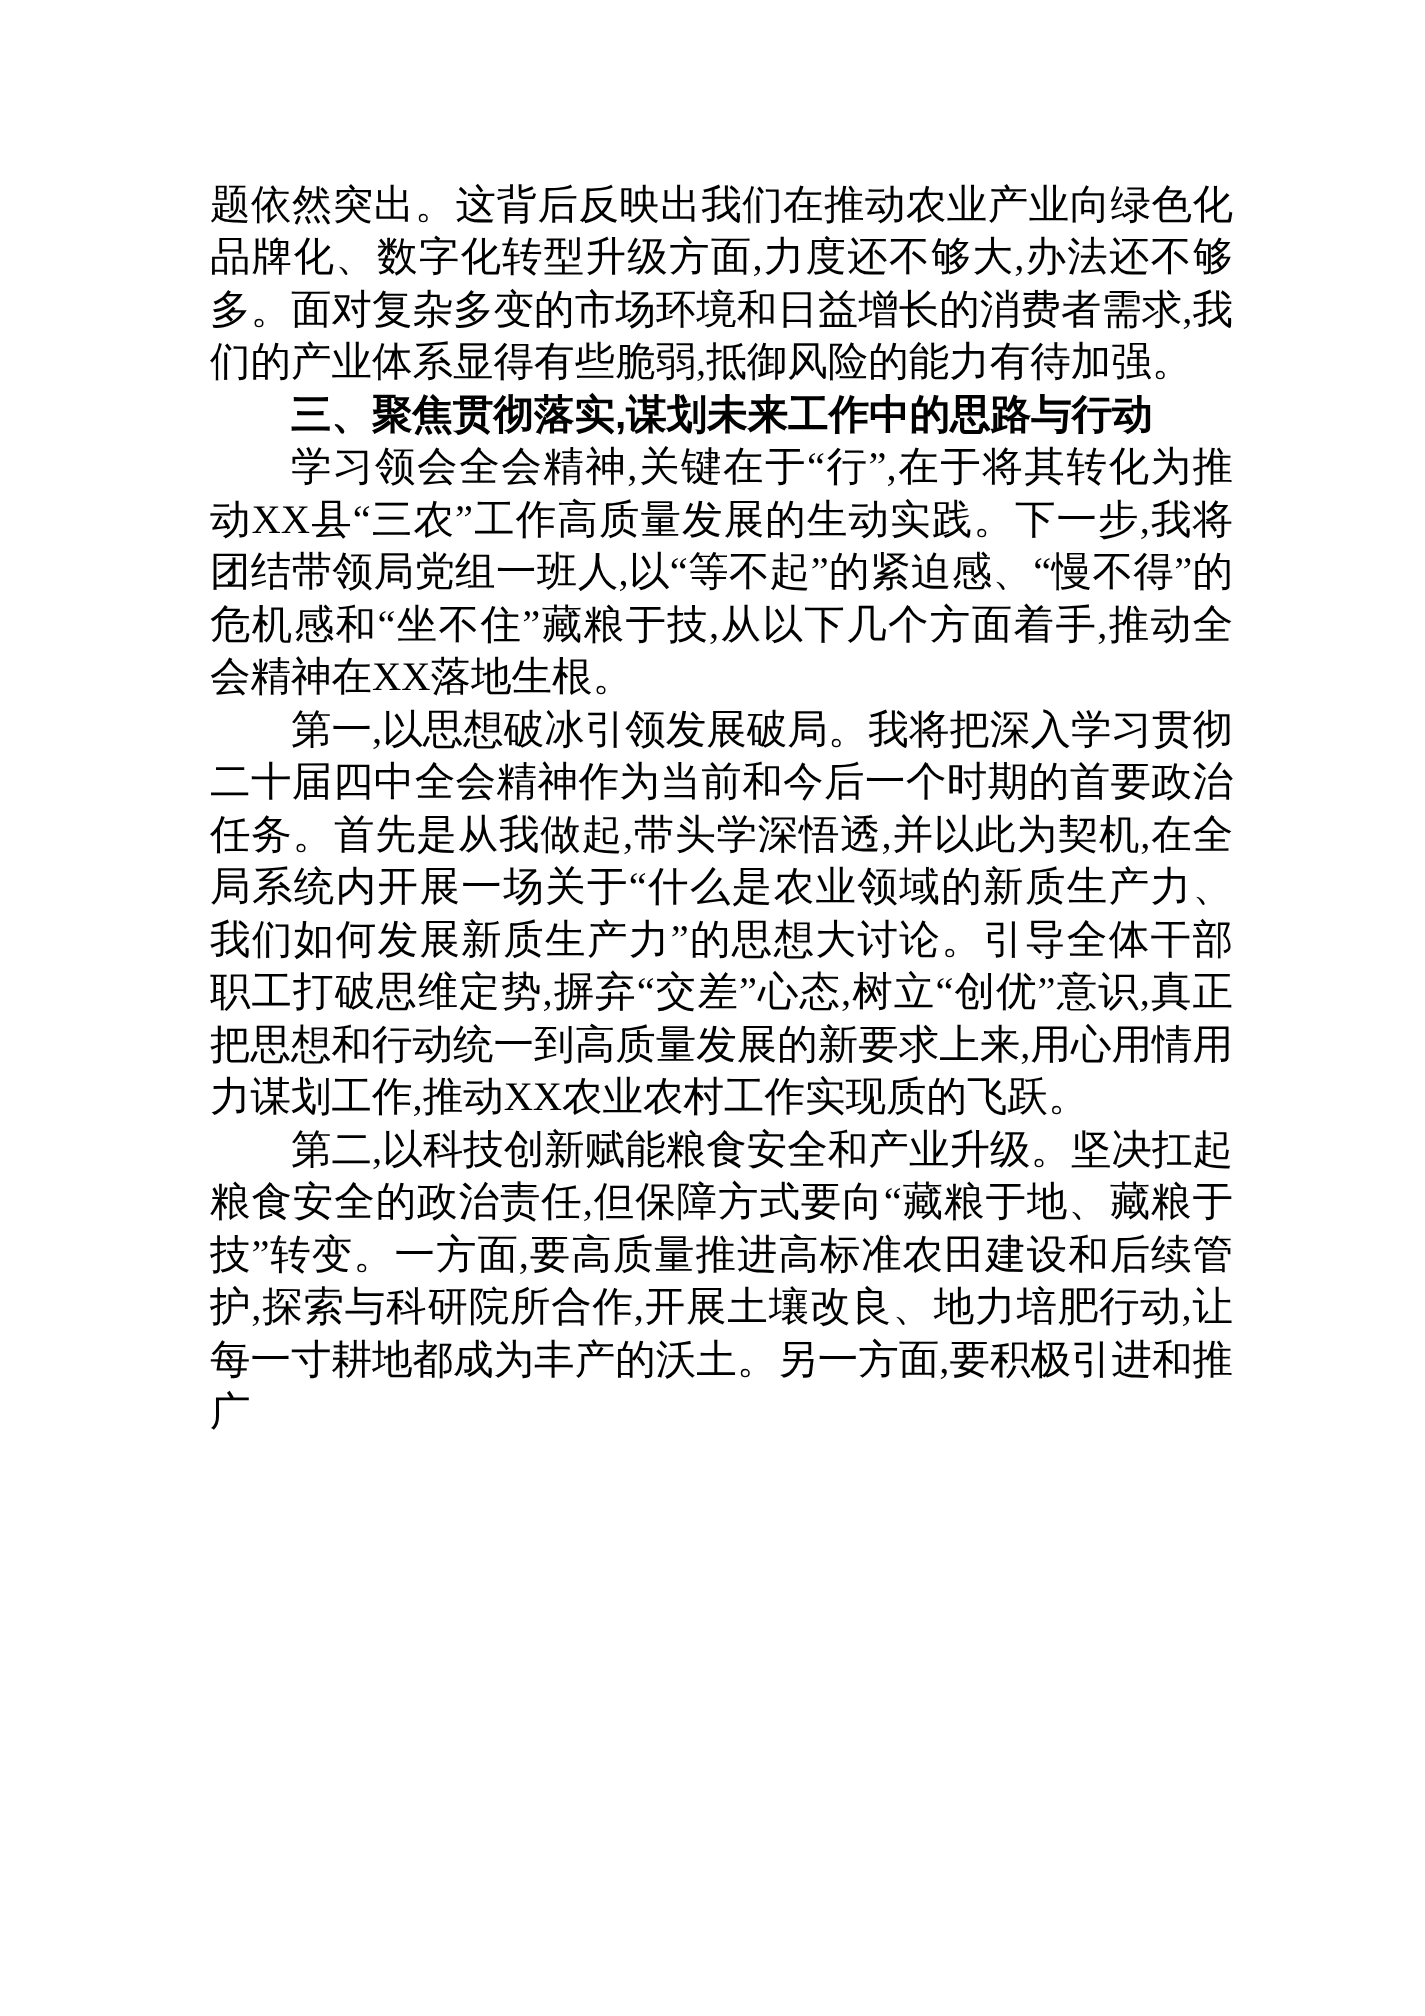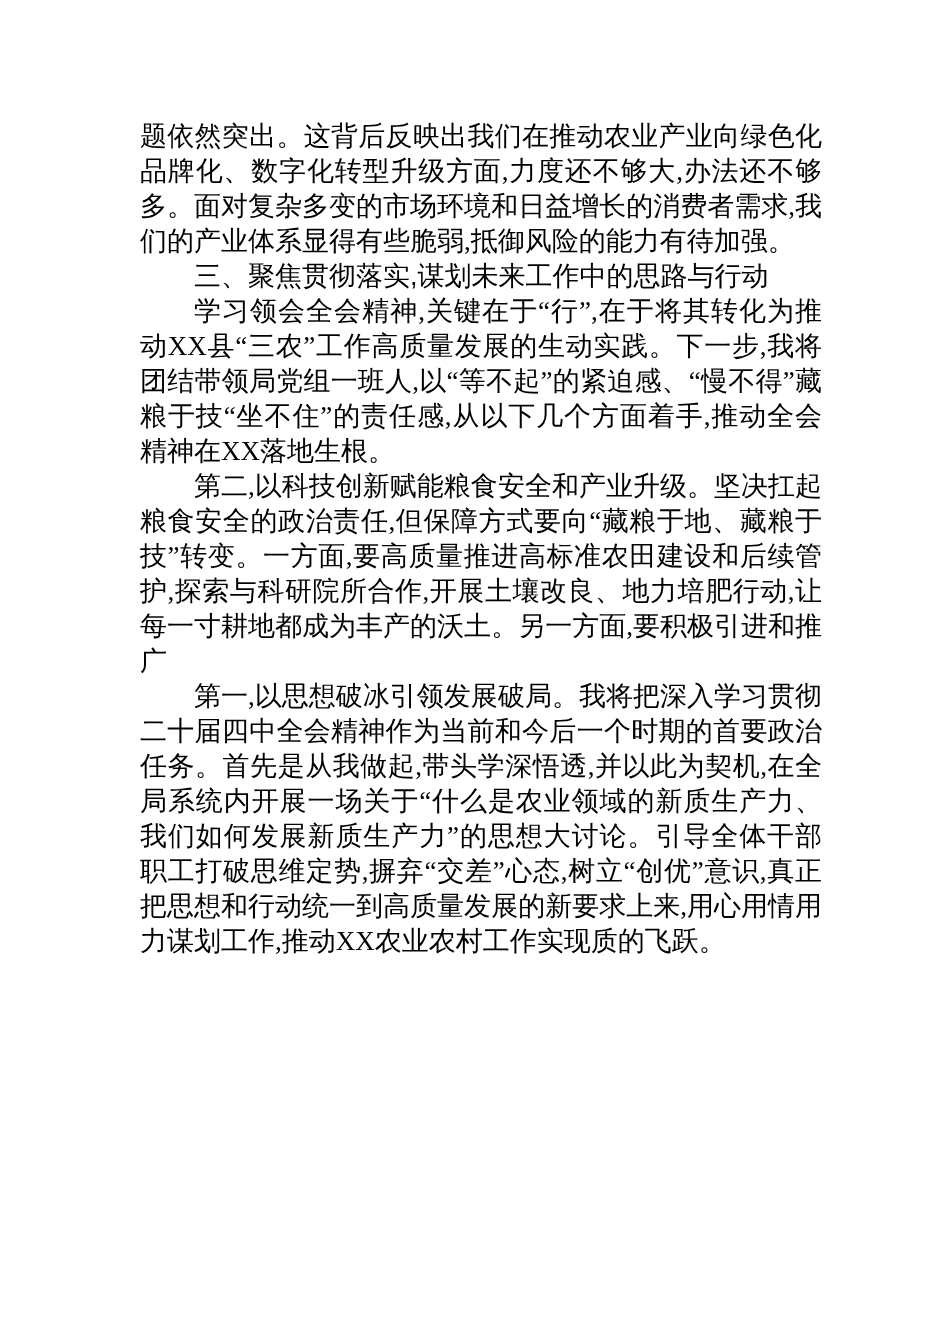--- a/index.html
+++ b/index.html
@@ -26,28 +26,28 @@
     }
     .doc-body p {
       margin: 0;
       padding: 0;
     }
     .para-indent {
       text-indent: 2em;
     }
     .para-heading {
       font-family: sans-serif;
-      font-weight: 400;
+      font-weight: 700;
       text-indent: 2em;
     }
   </style>
 </head>
 <body>
 
 <div class="page">
   <div class="doc-body">
     <p>题依然突出。这背后反映出我们在推动农业产业向绿色化品牌化、数字化转型升级方面,力度还不够大,办法还不够多。面对复杂多变的市场环境和日益增长的消费者需求,我们的产业体系显得有些脆弱,抵御风险的能力有待加强。</p>
     <p class="para-heading">三、聚焦贯彻落实,谋划未来工作中的思路与行动</p>
-    <p class="para-indent">学习领会全会精神,关键在于“行”,在于将其转化为推动XX县“三农”工作高质量发展的生动实践。下一步,我将团结带领局党组一班人,以“等不起”的紧迫感、“慢不得”藏粮于技“坐不住”的责任感,从以下几个方面着手,推动全会精神在XX落地生根。</p>
+    <p class="para-indent">学习领会全会精神,关键在于“行”,在于将其转化为推动XX县“三农”工作高质量发展的生动实践。下一步,我将团结带领局党组一班人,以“等不起”的紧迫感、“慢不得”的危机感和“坐不住”藏粮于技,从以下几个方面着手,推动全会精神在XX落地生根。</p>
+    <p class="para-indent">第一,以思想破冰引领发展破局。我将把深入学习贯彻二十届四中全会精神作为当前和今后一个时期的首要政治任务。首先是从我做起,带头学深悟透,并以此为契机,在全局系统内开展一场关于“什么是农业领域的新质生产力、我们如何发展新质生产力”的思想大讨论。引导全体干部职工打破思维定势,摒弃“交差”心态,树立“创优”意识,真正把思想和行动统一到高质量发展的新要求上来,用心用情用力谋划工作,推动XX农业农村工作实现质的飞跃。</p>
     <p class="para-indent">第二,以科技创新赋能粮食安全和产业升级。坚决扛起粮食安全的政治责任,但保障方式要向“藏粮于地、藏粮于技”转变。一方面,要高质量推进高标准农田建设和后续管护,探索与科研院所合作,开展土壤改良、地力培肥行动,让每一寸耕地都成为丰产的沃土。另一方面,要积极引进和推广</p>
-    <p class="para-indent">第一,以思想破冰引领发展破局。我将把深入学习贯彻二十届四中全会精神作为当前和今后一个时期的首要政治任务。首先是从我做起,带头学深悟透,并以此为契机,在全局系统内开展一场关于“什么是农业领域的新质生产力、我们如何发展新质生产力”的思想大讨论。引导全体干部职工打破思维定势,摒弃“交差”心态,树立“创优”意识,真正把思想和行动统一到高质量发展的新要求上来,用心用情用力谋划工作,推动XX农业农村工作实现质的飞跃。</p>
   </div>
 </div>
 
 </body></html>

